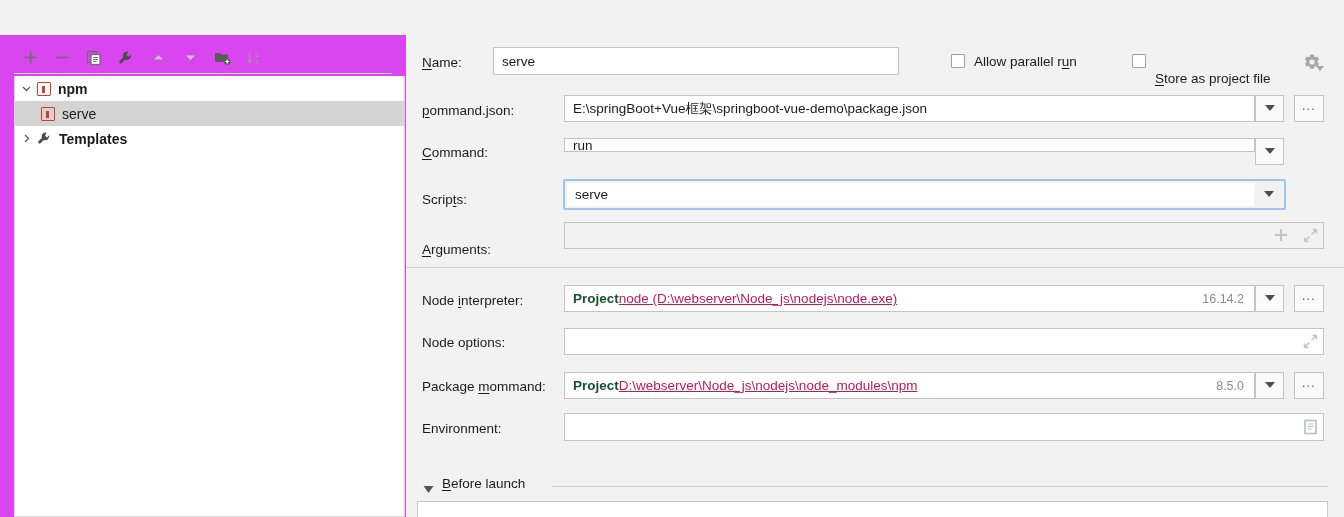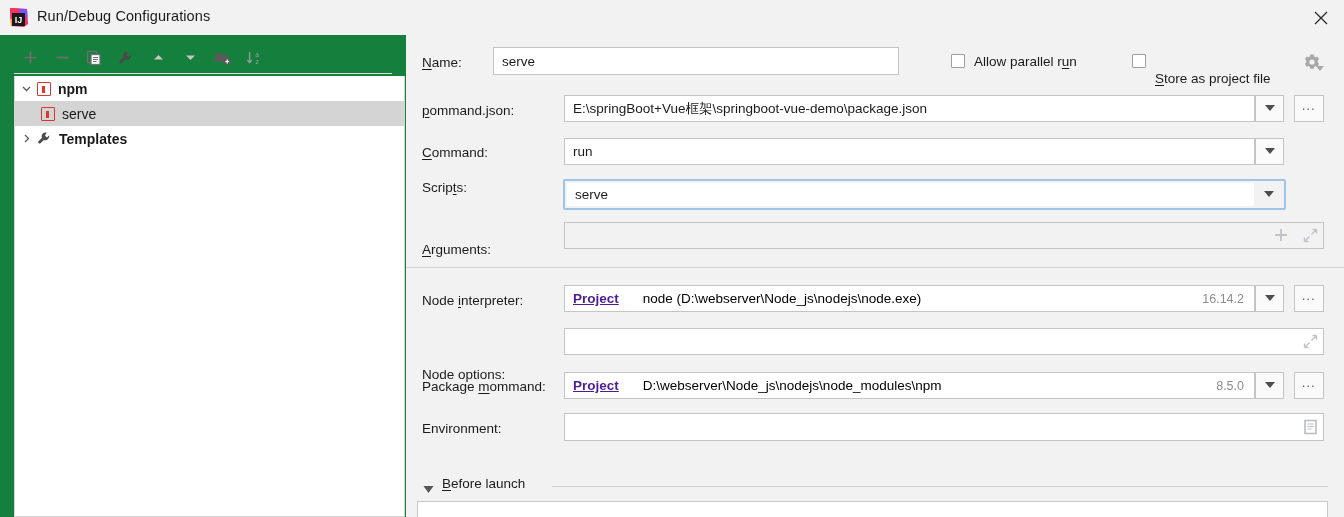--- a/index.html
+++ b/index.html
@@ -13,21 +13,21 @@
   .app{position:relative;width:1344px;height:517px;background:#f2f2f2;}
 
   
   .titlebar{position:absolute;left:0;top:0;width:1344px;height:35px;background:#f2f2f2;}
   .tb-logo{position:absolute;left:8px;top:7px;width:21px;height:21px;}
   .tb-title{position:absolute;left:37px;top:8px;font-size:14.5px;color:#1b1b1b;letter-spacing:.1px;}
   .tb-close{position:absolute;right:0;top:0;width:46px;height:35px;display:flex;align-items:center;justify-content:center;}
   .tb-close svg{display:block;}
 
   
-  .leftpanel{position:absolute;left:0;top:35px;width:406px;height:482px;background:#15803d;}
+  .leftpanel{position:absolute;left:0;top:35px;width:406px;height:482px;background:#d946ef;}
   .tbar{position:absolute;left:14px;top:9px;width:262px;height:27px;display:flex;align-items:center;gap:0;}
   .tbtn{width:32px;height:26px;display:flex;align-items:center;justify-content:center;}
   .tbar-sep{position:absolute;left:14px;top:38px;width:378px;height:1px;background:#dcdcdc;}
 
   .tree{position:absolute;left:14px;top:41px;width:391px;height:441px;background:#ffffff;border:1px solid #d5d5d5;border-top:none;box-sizing:border-box;overflow:hidden;}
   .trow{position:relative;height:25px;display:flex;align-items:center;font-size:14px;}
   .trow.sel{background:#d4d4d4;}
   .tw-arrow{width:22px;display:flex;align-items:center;justify-content:center;}
   .npm-ico{width:14px;height:14px;position:relative;flex:0 0 auto;}
   .npm-ico::before{content:"";position:absolute;inset:0;border:1.6px solid #d9392c;border-radius:1px;box-sizing:border-box;}
@@ -38,22 +38,22 @@
 
   
   .form{position:absolute;left:406px;top:35px;width:938px;height:482px;background:#f2f2f2;}
 
   .lbl{position:absolute;font-size:13.5px;color:#1b1b1b;white-space:nowrap;}
   .u{text-decoration:underline;text-underline-offset:1.5px;}
 
   .fld{position:absolute;box-sizing:border-box;background:#ffffff;border:1px solid #c4c4c4;
        display:flex;align-items:center;font-size:13.5px;color:#1b1b1b;padding-left:8px;}
   .fld.disabled{background:#f2f2f2;}
-  .proj{font-weight:bold;color:#4c1d95;margin-right:24px;text-decoration:underline;}
-  .path{color:#000000;}
+  .proj{font-weight:bold;color:#14532d;margin-right:0;}
+  .path{color:#be185d;text-decoration:underline;}
   .ver{position:absolute;right:10px;color:#8c8c8c;font-size:12.5px;}
 
   .combobtn{position:absolute;box-sizing:border-box;width:29px;background:#fafafa;border:1px solid #c4c4c4;
             display:flex;align-items:center;justify-content:center;}
   .combobtn.flat{background:#f2f2f2;border:none;}
   .dots{position:absolute;box-sizing:border-box;width:30px;height:27px;background:#fafafa;border:1px solid #c4c4c4;
         display:flex;align-items:center;justify-content:center;letter-spacing:1.4px;color:#555;font-size:12px;padding-bottom:5px;}
 
   .focusring{position:absolute;box-sizing:border-box;border:2px solid #9ec5e8;border-radius:2px;}
 
@@ -67,38 +67,20 @@
 
   .bottombox{position:absolute;box-sizing:border-box;background:#ffffff;border:1px solid #c8c8c8;}
 
   svg{shape-rendering:geometricPrecision;}
 </style>
 </head>
 <body>
 
 <div class="app">
 
-  <div class="titlebar">
-    <div class="tb-logo">
-      <svg width="21" height="21" viewBox="0 0 21 21">
-        <path d="M2 1 L19 2 L20 17 L16 20 L3 19 Z" fill="#f2306a"></path>
-        <path d="M2 1 L11 1.5 L12 11 L2.5 12 Z" fill="#fe315d"></path>
-        <path d="M11 1.5 L19 2 L19.5 10 L12 11 Z" fill="#7f52ff"></path>
-        <path d="M2.5 12 L12 11 L13 19 L3 19 Z" fill="#ff9d28"></path>
-        <rect x="4" y="6" width="13" height="13" fill="#1a1a1a"></rect>
-        <text x="10.5" y="16" font-family="'Liberation Sans',sans-serif" font-size="9" font-weight="bold" fill="#ffffff" text-anchor="middle">IJ</text>
-      </svg>
-    </div>
-    <div class="tb-title">Run/Debug Configurations</div>
-    <div class="tb-close">
-      <svg width="14" height="14" viewBox="0 0 14 14">
-        <path d="M1 1 L13 13 M13 1 L1 13" stroke="#2b2b2b" stroke-width="1.3" fill="none"></path>
-      </svg>
-    </div>
-  </div>
 
   <div class="leftpanel">
 
     <div class="tbar">
       <div class="tbtn">
         <svg width="15" height="15" viewBox="0 0 15 15">
             <path d="M7.5 1.5 V13.5 M1.5 7.5 H13.5" stroke="#6e6e6e" stroke-width="1.7"></path>
           </svg>
       </div>
       <div class="tbtn">
@@ -209,30 +191,30 @@
     <div class="combobtn" style="left:849px;top:60px;height:27px;">
       <svg width="10" height="7" viewBox="0 0 10 7">
           <path d="M0 0 L10 0 L5 6 Z" fill="#4d4d4d"></path>
         </svg>
     </div>
     <div class="dots" style="left:888px;top:60px;">
       <span>...</span>
     </div>
 
     <div class="lbl" style="left:16px;top:110px;"><span class="u">C</span><span>ommand:</span></div>
-    <div class="fld" style="left:158px;top:103px;width:691px;height:27px;">
+    <div class="fld" style="left:158px;top:103px;width:691px;height:14px;">
       <span>run</span>
     </div>
     <div class="combobtn" style="left:849px;top:103px;height:27px;">
       <svg width="10" height="7" viewBox="0 0 10 7">
           <path d="M0 0 L10 0 L5 6 Z" fill="#4d4d4d"></path>
         </svg>
     </div>
 
-    <div class="lbl" style="left:16px;top:145px;"><span>Scrip</span><span class="u">t</span><span>s:</span></div>
+    <div class="lbl" style="left:16px;top:157px;"><span>Scrip</span><span class="u">t</span><span>s:</span></div>
     <div class="focusring" style="left:157px;top:144px;width:723px;height:31px;"></div>
     <div class="fld" style="left:161px;top:148px;width:687px;height:23px;border:none;">
       <span>serve</span>
     </div>
     <div class="combobtn flat" style="left:848px;top:148px;height:23px;">
       <svg width="10" height="7" viewBox="0 0 10 7">
           <path d="M0 0 L10 0 L5 6 Z" fill="#4d4d4d"></path>
         </svg>
     </div>
 
@@ -262,21 +244,21 @@
     </div>
     <div class="combobtn" style="left:849px;top:250px;height:27px;">
       <svg width="10" height="7" viewBox="0 0 10 7">
           <path d="M0 0 L10 0 L5 6 Z" fill="#4d4d4d"></path>
         </svg>
     </div>
     <div class="dots" style="left:888px;top:250px;">
       <span>...</span>
     </div>
 
-    <div class="lbl" style="left:16px;top:300px;margin-top:32px;"><span>Node options:</span></div>
+    <div class="lbl" style="left:16px;top:300px;"><span>Node options:</span></div>
     <div class="fld" style="left:158px;top:293px;width:760px;height:27px;">
       <span></span>
     </div>
     <div style="position:absolute;left:897px;top:299px;">
       <svg width="15" height="15" viewBox="0 0 15 15">
         <path d="M13.5 1.5 L8.5 6.5 M13.5 1.5 H9.6 M13.5 1.5 V5.4" stroke="#bdc3c9" stroke-width="1.4" fill="none"></path>
         <path d="M1.5 13.5 L6.5 8.5 M1.5 13.5 H5.4 M1.5 13.5 V9.6" stroke="#bdc3c9" stroke-width="1.4" fill="none"></path>
       </svg>
     </div>
 

